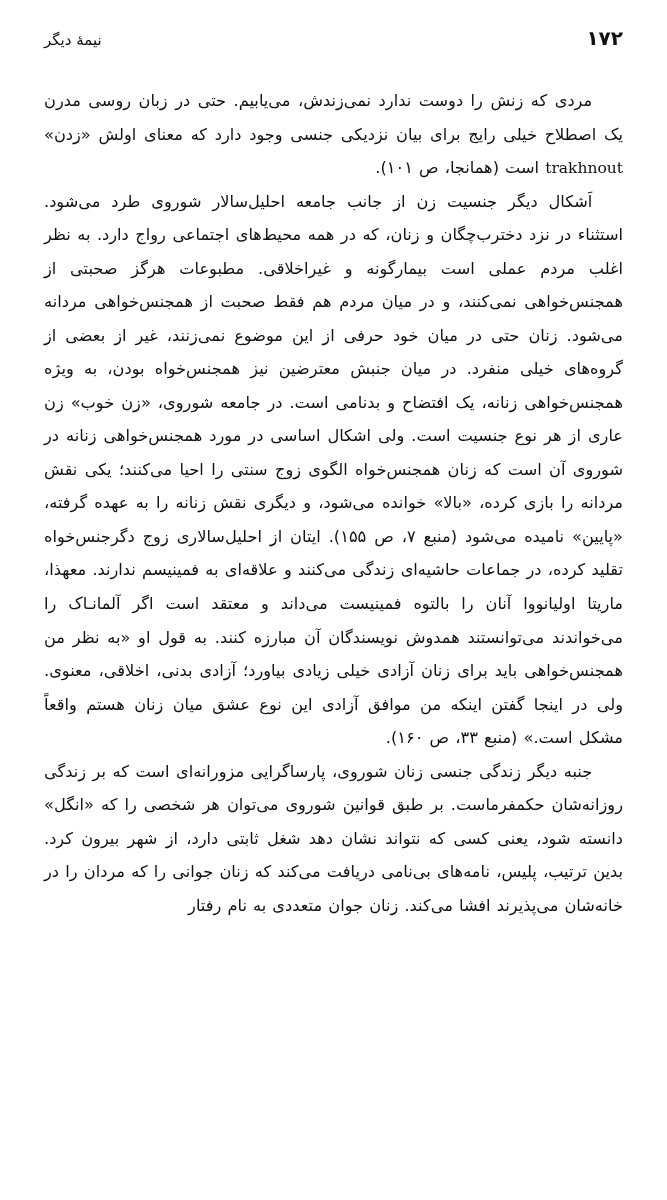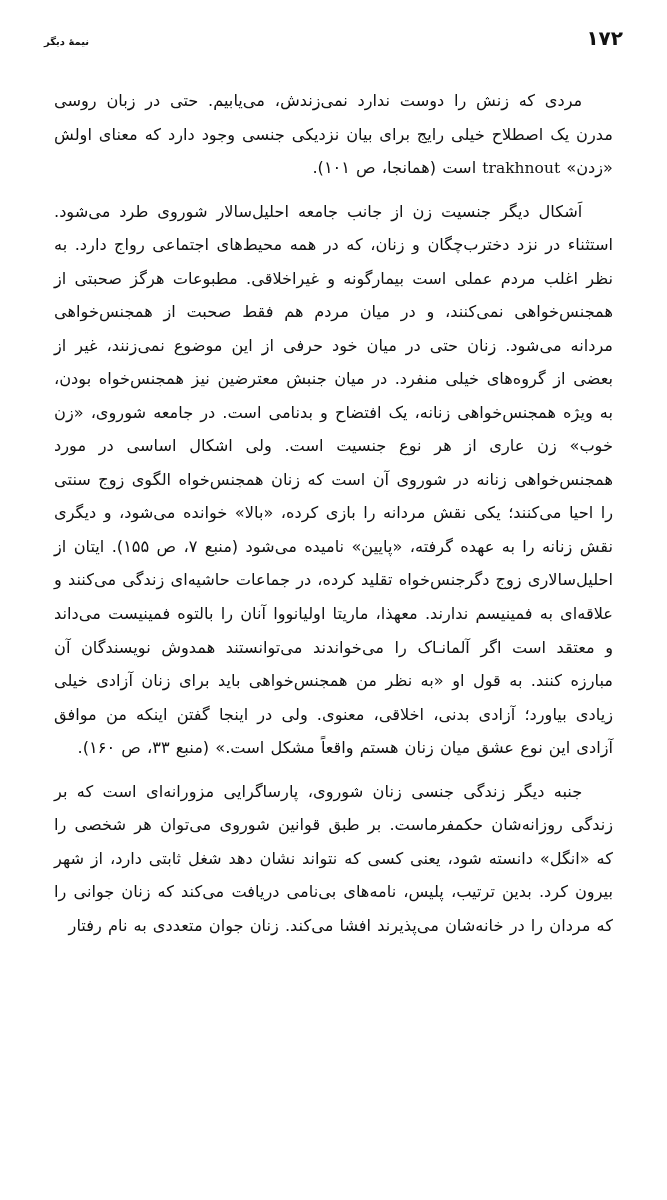--- a/index.html
+++ b/index.html
@@ -27,38 +27,38 @@
     flex-direction: row;
     justify-content: space-between;
     align-items: baseline;
     direction: rtl;
     margin-bottom: 34px;
     font-size: 15.5px;
     font-weight: bold;
     letter-spacing: 0px;
   }
   .header .chapter-title {
-    font-size: 10px;
-    font-weight: bold;
+    font-size: 15px;
+    font-weight: normal;
   }
   .header .page-number {
     font-size: 20px;
     font-weight: bold;
     letter-spacing: 1px;
   }
   .body-text {
     direction: rtl;
     text-align: justify;
     text-justify: inter-word;
     font-size: 16.2px;
     line-height: 2.07;
     word-spacing: 1px;
   }
   .body-text p {
-    margin: 10px;
+    margin: 0;
     text-indent: 1.9em;
   }
   .latin {
     direction: ltr;
     unicode-bidi: isolate;
     font-family: "DejaVu Serif", serif;
     font-size: 15.5px;
   }
 </style>
 </head>

